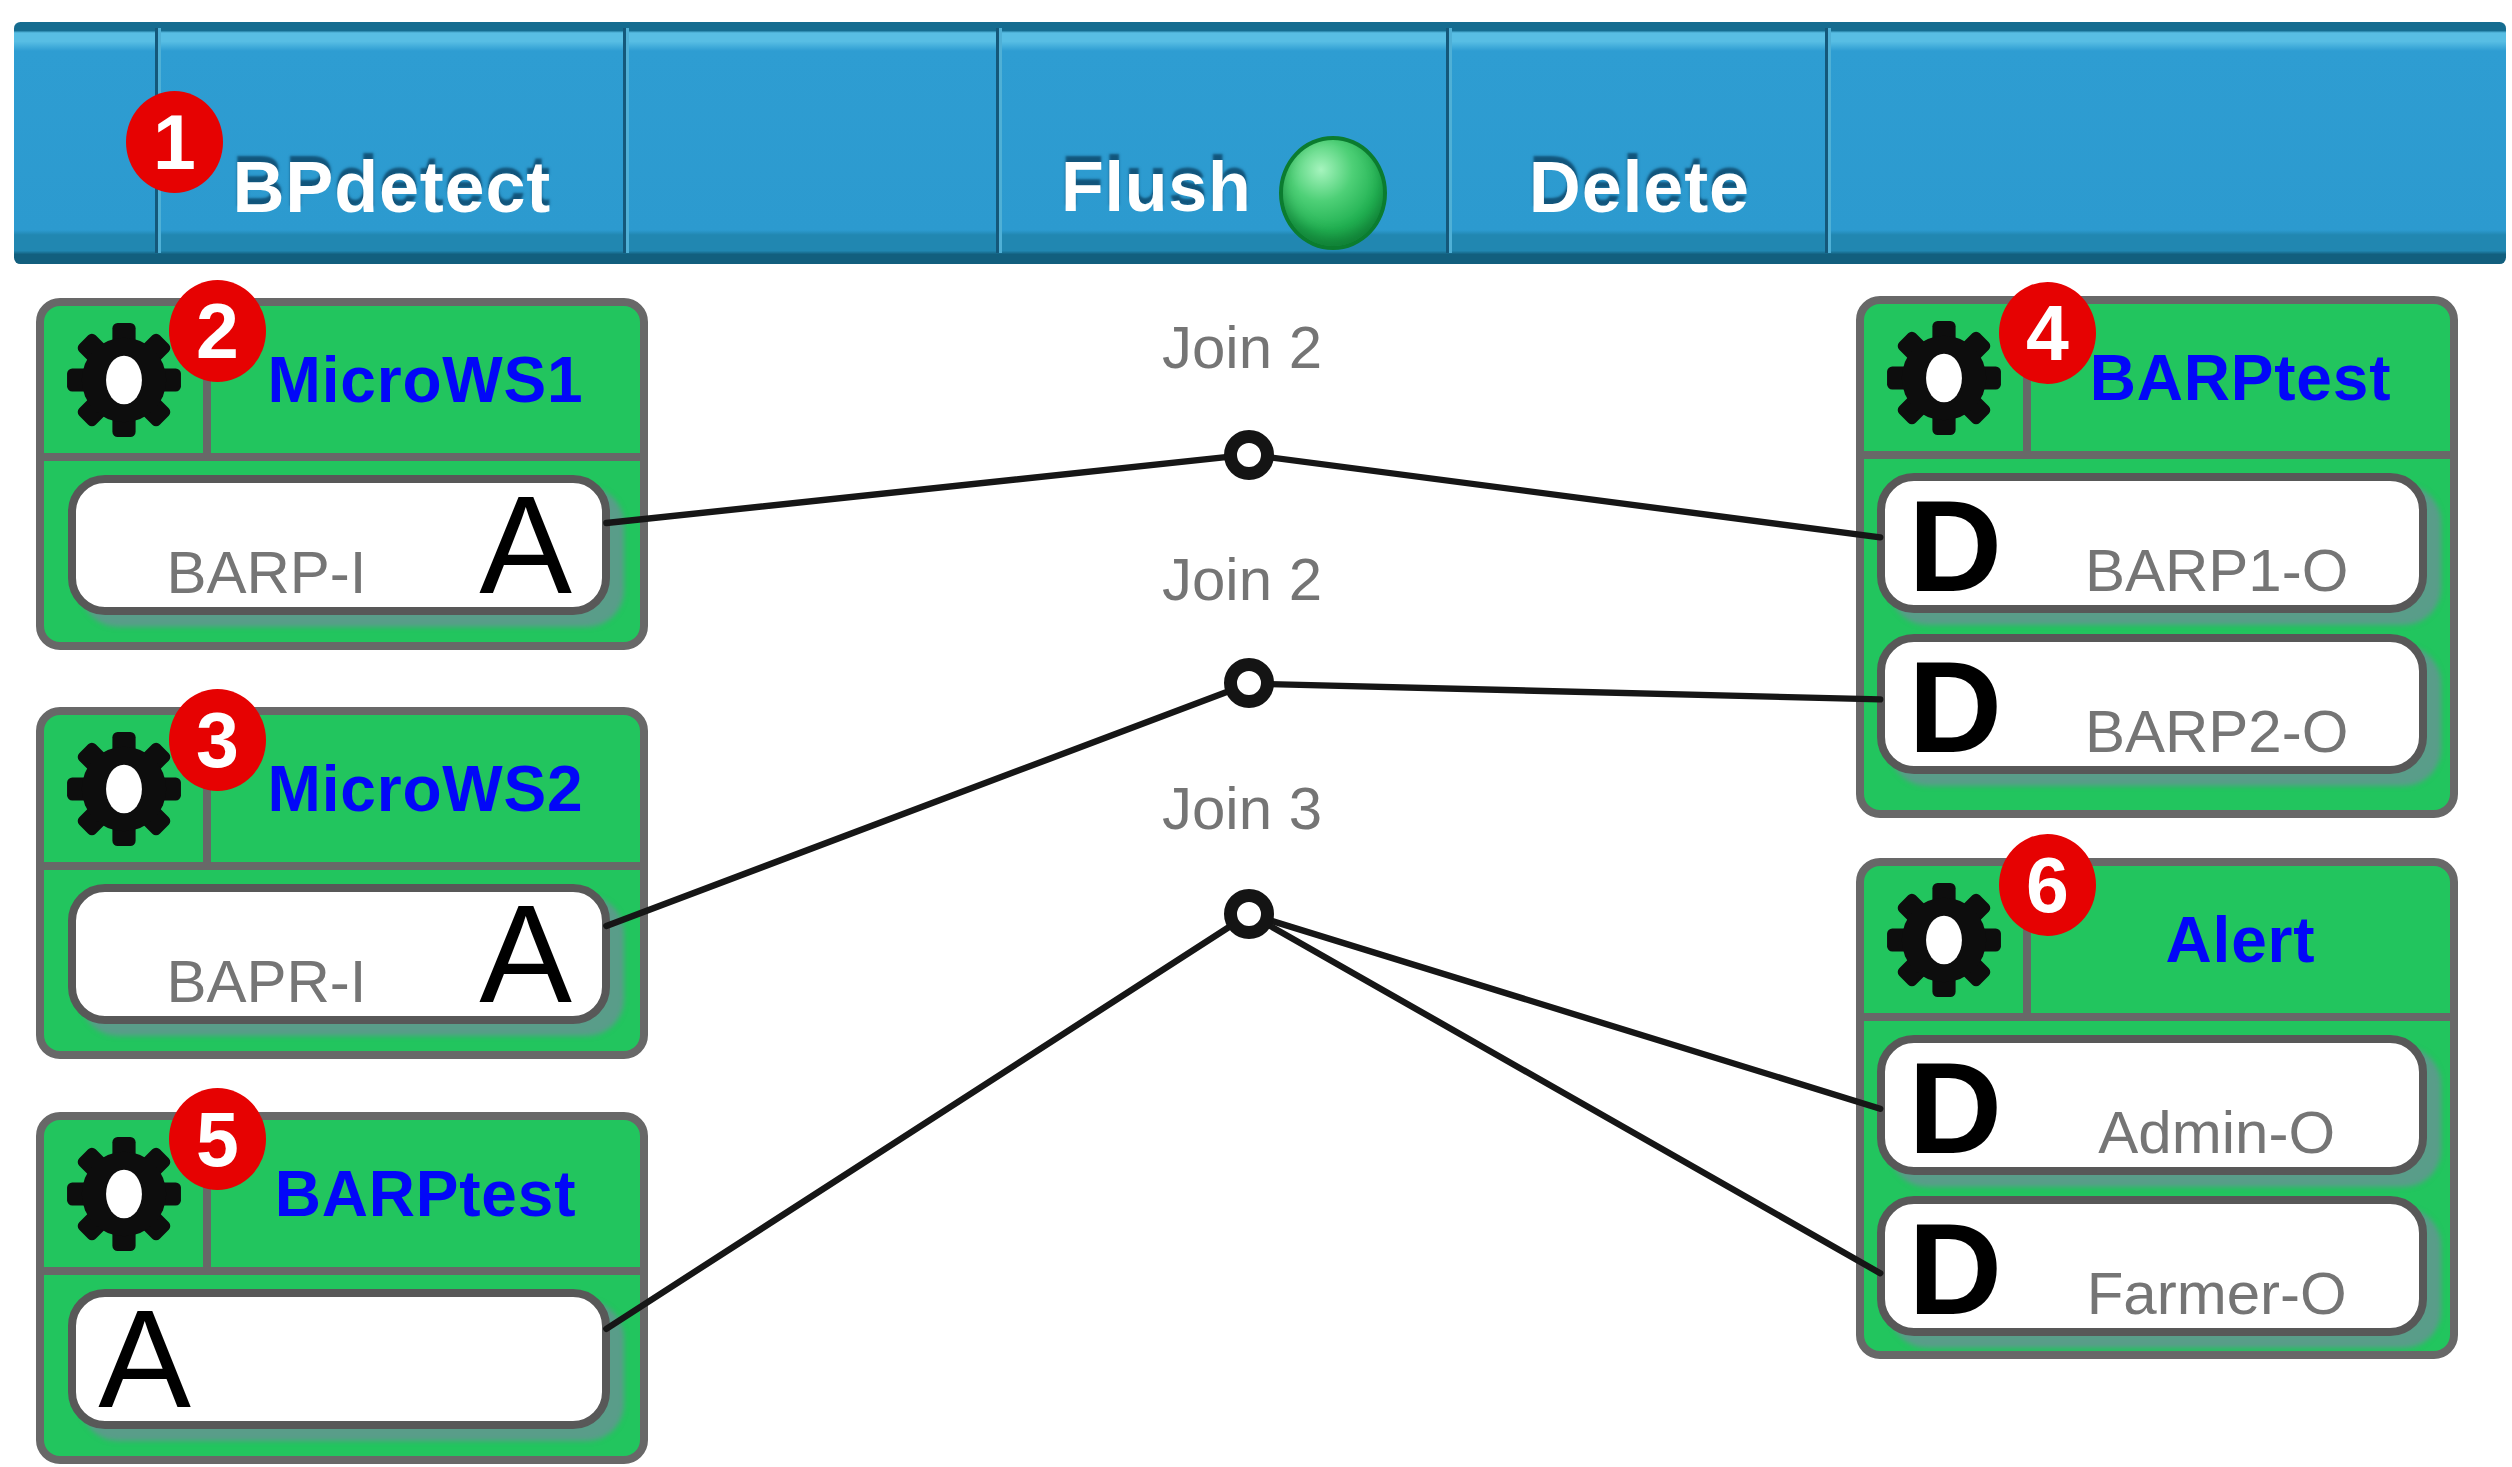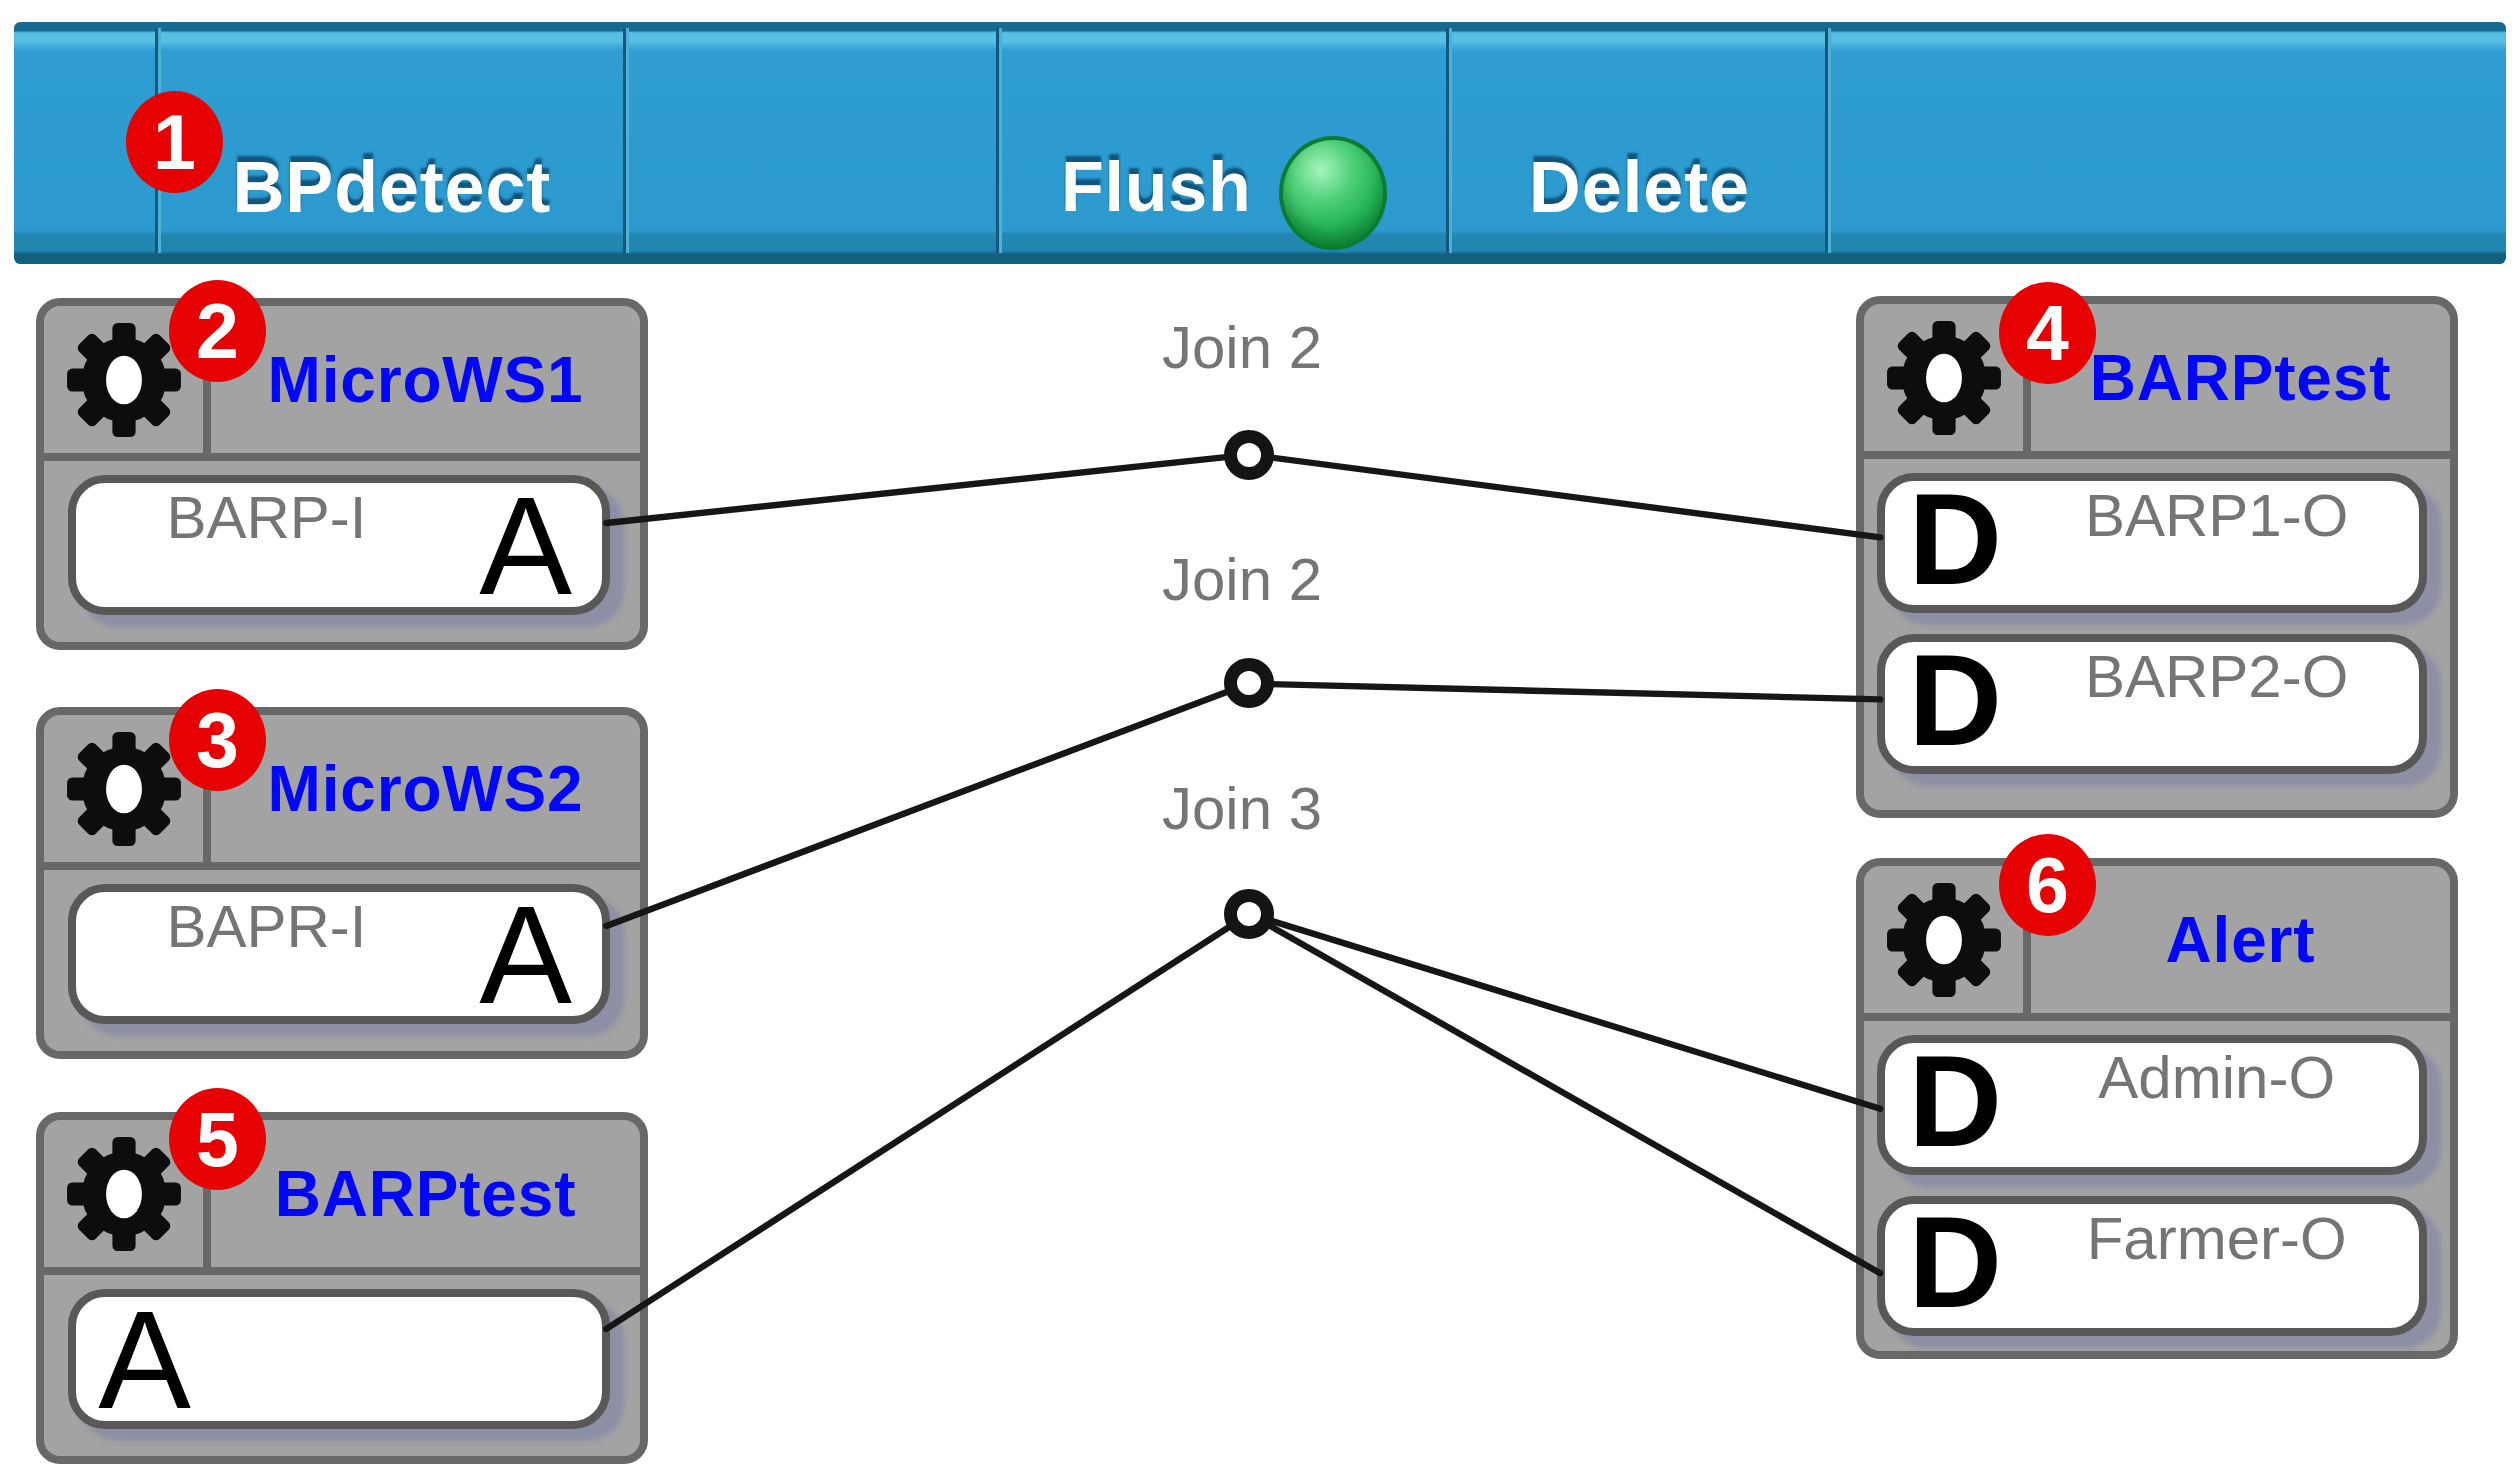--- a/index.html
+++ b/index.html
@@ -45,40 +45,40 @@
   
   .badge{
     position:absolute;width:97px;height:102px;border-radius:50%;
     background:#E60202;color:#ffffff;font-weight:bold;font-size:77px;
     display:flex;align-items:center;justify-content:center;
     z-index:10;line-height:1;
   }
 
   
   .node{
-    position:absolute;background:#a3a3a3;
+    position:absolute;background:#22c55e;
     border:8.7px solid #686868;border-radius:24px;
     box-sizing:border-box;z-index:2;
   }
   .node-header{height:147px;border-bottom:8.7px solid #686868;display:flex;}
   .gear-cell{
     width:159px;border-right:8.7px solid #686868;
     display:flex;align-items:center;justify-content:center;cursor:pointer;
   }
   .gear-cell svg{width:116px;height:126px;}
   .title-cell{flex:1;display:flex;align-items:center;justify-content:center;}
   .node-title{color:#0207F8;font-weight:bold;font-size:64px;letter-spacing:0.8px;}
   .node-body{display:flex;flex-direction:column;gap:20.7px;}
   .node-body.in{padding:14.3px 0 0 24px;}
   .node-body.out{padding:14.3px 0 0 12.7px;}
 
   .port{
     height:140px;border:8.7px solid #585858;border-radius:37px;background:#ffffff;
     box-shadow:13.5px 12px 5.6px rgba(126,130,166,0.6);
-    display:flex;align-items:flex-start;box-sizing:border-box;cursor:pointer;
+    display:flex;align-items:flex-end;box-sizing:border-box;cursor:pointer;
   }
   .port.in{width:542px;}
   .port.out{width:550px;}
   .port-label{flex:1;text-align:center;color:#757575;font-size:60px;}
   .letter-a{width:137px;text-align:center;font-size:139px;line-height:.9;color:#000;margin-right:8px;}
   .letter-d{width:119px;text-align:center;font-size:130px;font-weight:bold;line-height:.9;color:#000;margin-left:11px;}
 
   
   .wires{position:absolute;left:0;top:0;z-index:5;pointer-events:none;}
   .join-label{

